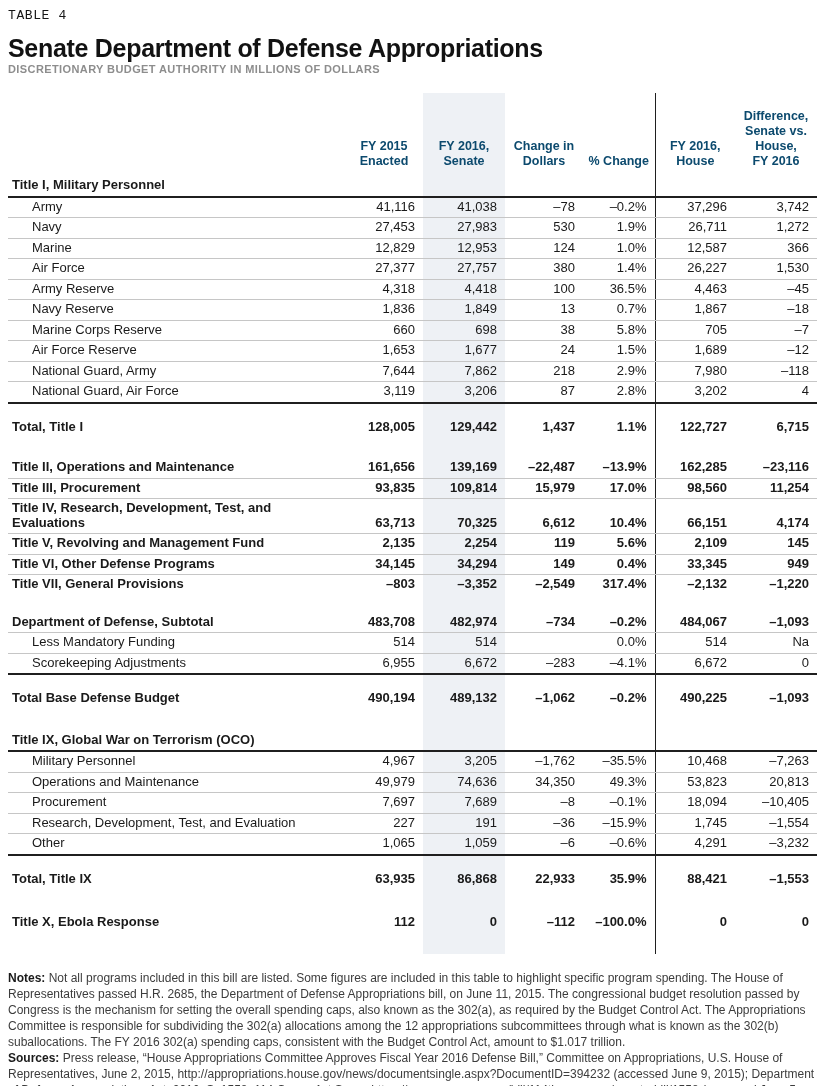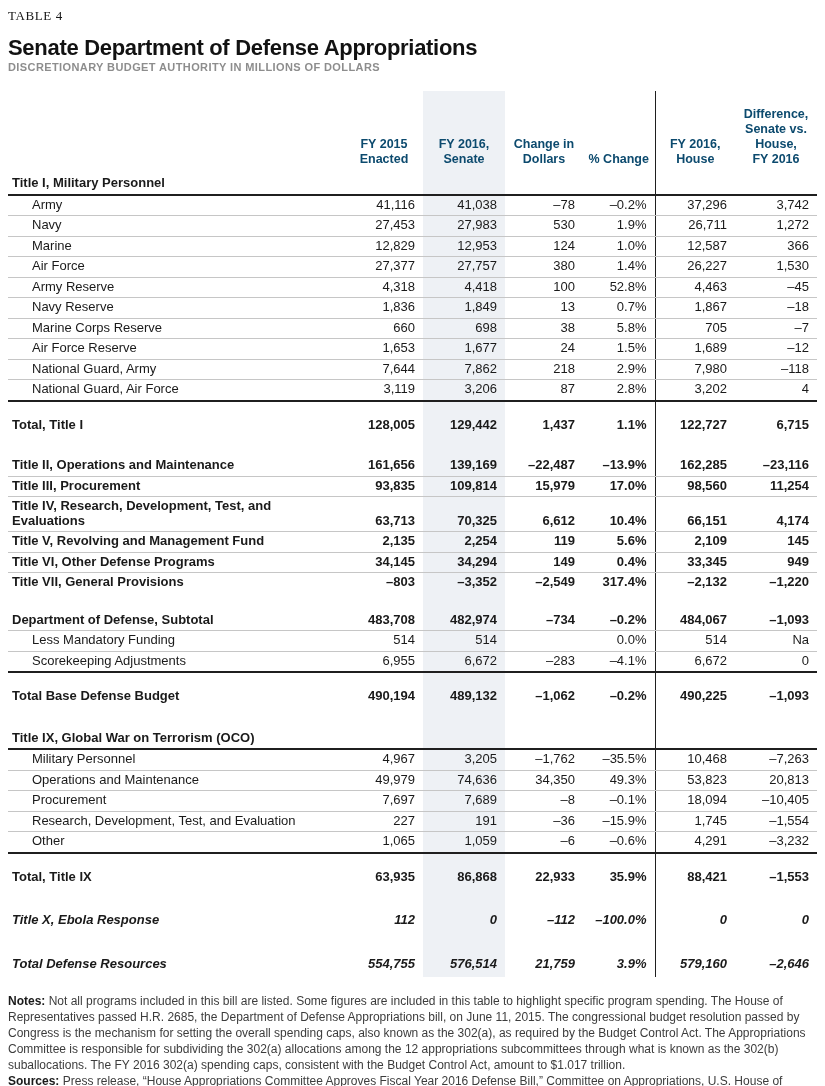--- a/index.html
+++ b/index.html
@@ -6,28 +6,28 @@
   html, body { background: #ffffff; }
   body { font-family: "Liberation Sans", sans-serif; color: #1a1a1a; }
   .page {
     width: 825px;
     min-height: 1086px;
     padding: 8px 8px 10px 8px;
     position: relative;
     background: #fff;
   }
   .kicker {
-    font-family: Liberation Serif, serif;
+    font-family: Liberation Mono, monospace;
     font-size: 13px;
     letter-spacing: 0.6px;
     color: #161616;
   }
   .title {
     margin-top: 11px;
-    font-size: 22px;
+    font-size: 25px;
     font-weight: bold;
     letter-spacing: -0.3px;
     color: #121212;
   }
   .subtitle {
     font-size: 11px;
     font-weight: bold;
     letter-spacing: 0.4px;
     color: #8d8d8d;
   }
@@ -72,21 +72,21 @@
     padding-left: 4px;
     padding-right: 4px;
   }
   .row-item td, .row-bold td { border-bottom: 1px solid #c6c6c6; }
   .row-item .label { padding-left: 24px; }
   .row-bold td, .row-section td, .row-total td { font-weight: bold; }
   .row-section td { border-bottom: 2px solid #1f1f1f; padding-top: 3px; }
   .row-total td { border-top: 2px solid #1f1f1f; padding-top: 16px; padding-bottom: 6px; }
   .row-gap td { height: 18px; padding: 0; }
   tr.noline td { border-bottom: none; }
-  .row-bold.tall td { padding-top: 5px; padding-bottom: 6px; font-style: italic; }
+  .row-bold.tall td { padding-top: 5px; padding-bottom: 6px; }
 
   .notes {
     margin-top: 16px;
     font-size: 12px;
     line-height: 16px;
     color: #3c3c3c;
     text-align: left;
   }
   .notes b { color: #1a1a1a; }
 </style>
@@ -171,21 +171,21 @@
           <td>380</td>
           <td>1.4%</td>
           <td>26,227</td>
           <td>1,530</td>
         </tr>
         <tr class="row-item">
           <td class="label">Army Reserve</td>
           <td>4,318</td>
           <td>4,418</td>
           <td>100</td>
-          <td>52.8%</td>
+          <td>36.5%</td>
           <td>4,463</td>
           <td>–45</td>
         </tr>
         <tr class="row-item">
           <td class="label">Navy Reserve</td>
           <td>1,836</td>
           <td>1,849</td>
           <td>13</td>
           <td>0.7%</td>
           <td>1,867</td>
@@ -436,29 +436,20 @@
         </tr>
         <tr class="row-gap">
           <td class="label"></td>
           <td></td>
           <td></td>
           <td></td>
           <td></td>
           <td></td>
           <td></td>
         </tr>
-        <tr class="row-bold noline tall">
-          <td class="label">Total Defense Resources</td>
-          <td>554,755</td>
-          <td>576,514</td>
-          <td>21,759</td>
-          <td>3.9%</td>
-          <td>579,160</td>
-          <td>–2,646</td>
-        </tr>
       </tbody>
   </table>
 
   <div class="notes">
     <div><b>Notes:</b> <span>Not all programs included in this bill are listed. Some figures are included in this table to highlight specific program spending. The House of Representatives passed H.R. 2685, the Department of Defense Appropriations bill, on June 11, 2015. The congressional budget resolution passed by Congress is the mechanism for setting the overall spending caps, also known as the 302(a), as required by the Budget Control Act. The Appropriations Committee is responsible for subdividing the 302(a) allocations among the 12 appropriations subcommittees through what is known as the 302(b) suballocations. The FY 2016 302(a) spending caps, consistent with the Budget Control Act, amount to $1.017 trillion.</span></div>
     <div><b>Sources:</b> <span>Press release, “House Appropriations Committee Approves Fiscal Year 2016 Defense Bill,” Committee on Appropriations, U.S. House of Representatives, June 2, 2015, http://appropriations.house.gov/news/documentsingle.aspx?DocumentID=394232 (accessed June 9, 2015); Department of Defense Appropriations Act, 2016, S. 1558, 114 Cong., 1st Sess., https://www.congress.gov/bill/114th-congress/senate-bill/1558 (accessed June 5, 2015); and calculations from the Congressional Budget Office and the Office of Management and Budget.</span></div>
   </div>
 
 </div>
 

